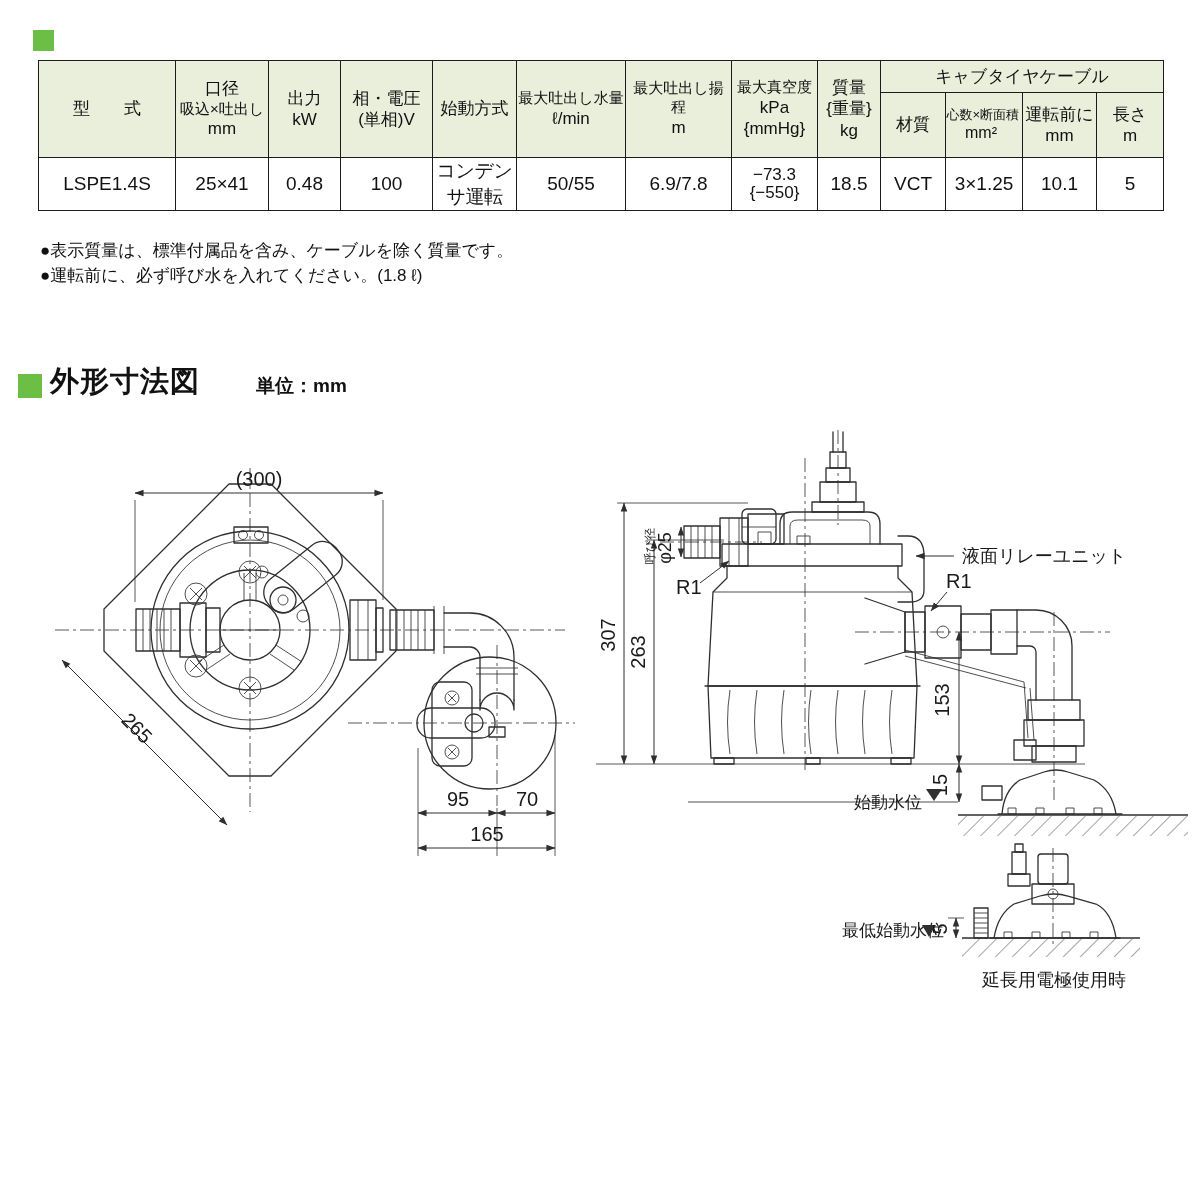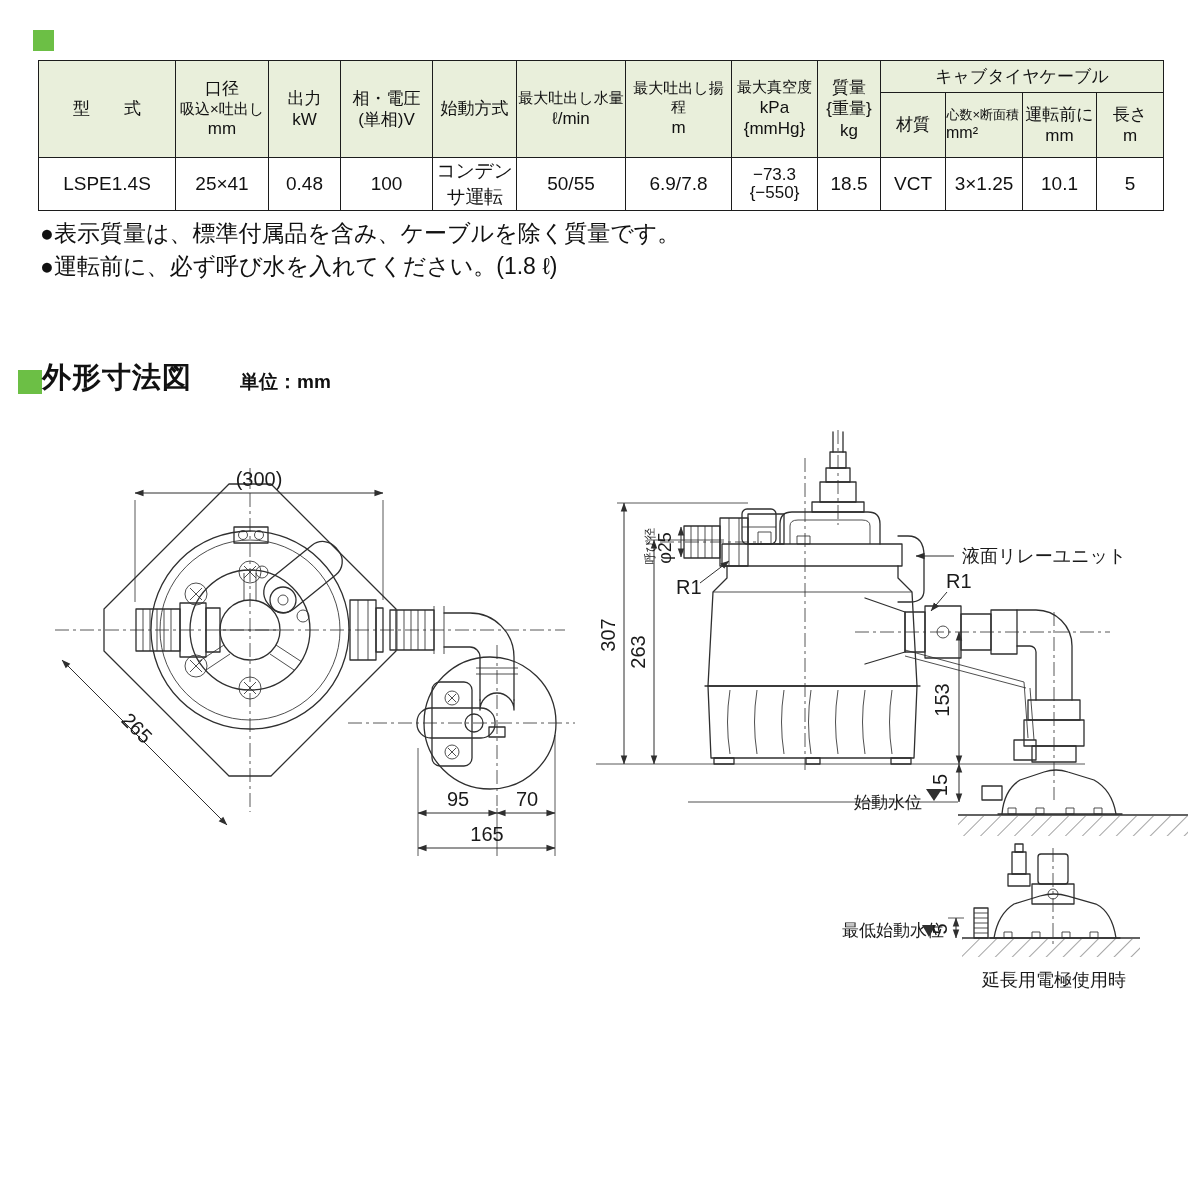--- a/index.html
+++ b/index.html
@@ -16,30 +16,30 @@
   
   table.spec{border-collapse:collapse;table-layout:fixed;width:1125px;margin:9px 0 0 38px;}
   table.spec th,table.spec td{border:1.6px solid #1c1c1c;text-align:center;vertical-align:middle;padding:0;overflow:hidden;}
   table.spec thead th{background:#e9efdb;font-weight:normal;font-size:17px;line-height:1.26;}
   table.spec .h1{height:32px;}
   table.spec .h2{height:65px;}
   table.spec tbody td{font-size:19px;height:43px;background:#fff;}
   .ln{display:block;}
   .sm13{font-size:13px;display:block;text-align:right;padding-right:3px;}
   .sm15{font-size:15px;display:block;}
-  .unit-r{display:block;text-align:left;padding-right:6px;font-size:16px;}
+  .unit-r{display:block;text-align:center;padding-right:6px;font-size:16px;}
   .cond{font-size:13.5px;letter-spacing:-0.5px;}
   .two17{font-size:17px;line-height:1.05;display:block;}
 
   
-  .notes{margin:6px 0 0 40px;font-size:23px;line-height:1.45;}
+  .notes{margin:28px 0 0 40px;font-size:17px;line-height:1.45;}
   .notes div{white-space:pre;}
 
   
-  .sec2{margin:74px 0 0 18px;display:flex;align-items:flex-end;}
+  .sec2{margin:74px 0 0 18px;display:flex;align-items:flex-end;gap:8px;}
   .bullet2{width:24px;height:24px;background:#6cbf45;flex:0 0 auto;margin-bottom:4px;}
   .sec2 .t{font-size:29px;font-weight:bold;letter-spacing:1px;}
   .sec2 .u{font-size:19px;font-weight:bold;margin-left:48px;margin-bottom:3px;}
 
   
   svg.drawing{position:absolute;left:0;top:420px;}
   .ol{fill:none;stroke:#2f2f2f;stroke-width:1.3;stroke-linejoin:round;stroke-linecap:round;}
   .th{fill:none;stroke:#2f2f2f;stroke-width:0.85;stroke-linejoin:round;}
   .cl{fill:none;stroke:#2f2f2f;stroke-width:0.8;stroke-dasharray:14 4 3 4;}
   .dim{fill:none;stroke:#2f2f2f;stroke-width:1;}

